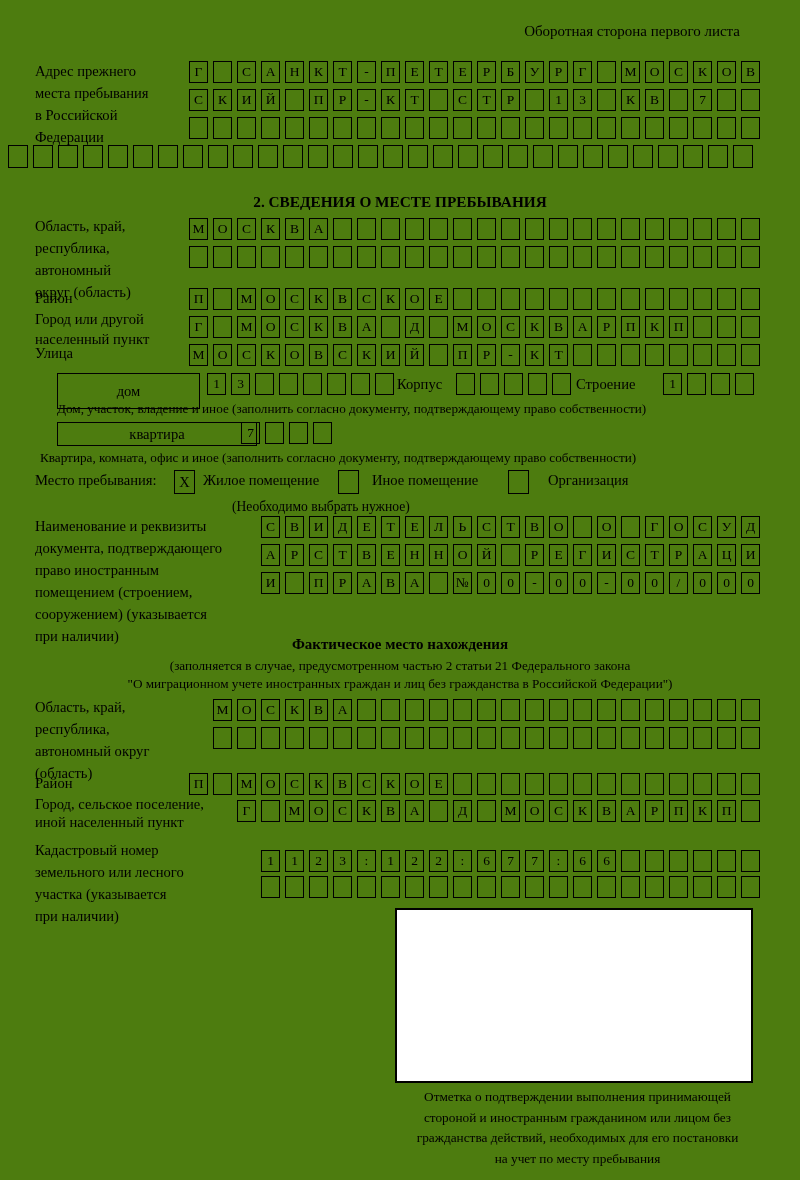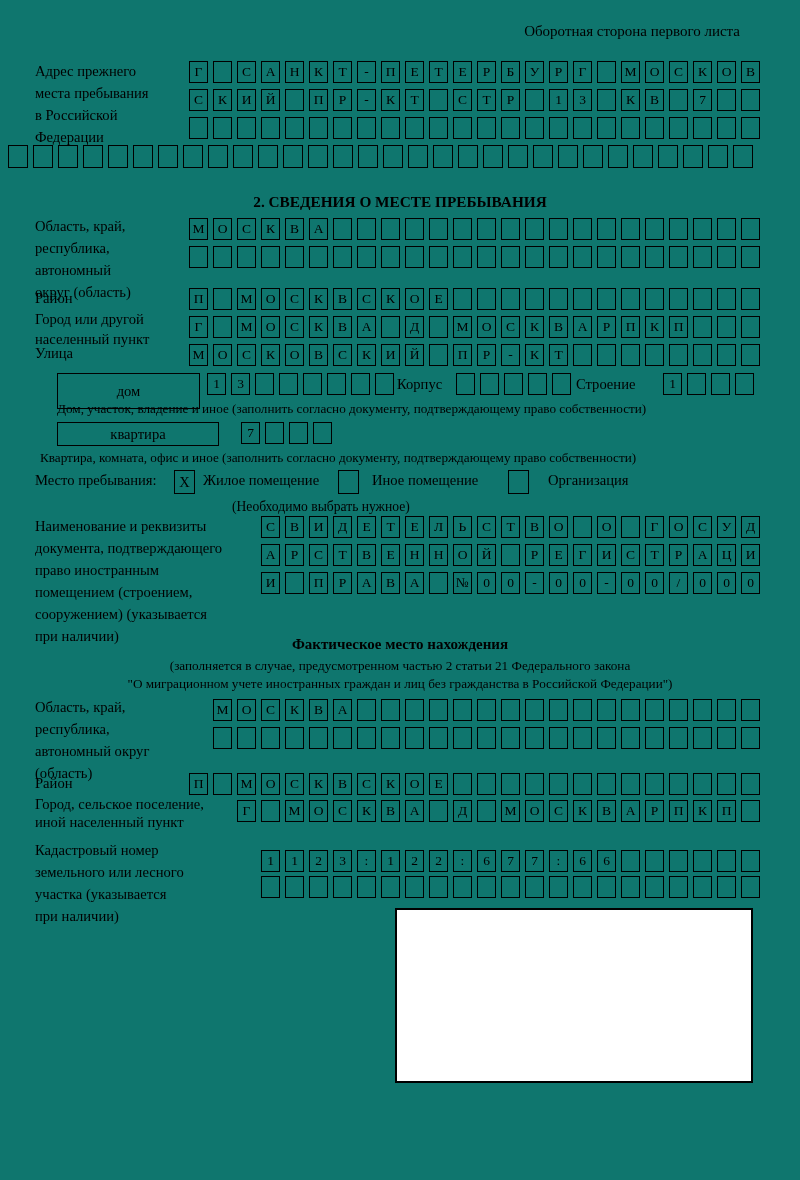--- a/index.html
+++ b/index.html
@@ -1,16 +1,16 @@
 <!DOCTYPE html>
 <html><head>
 <meta charset="utf-8">
 <style>
   html,body{margin:0;padding:0;background:#fff;}
-  #page{position:relative;width:800px;height:1180px;background:#0f766e;
+  #page{position:relative;width:800px;height:1180px;background:#4d7c0f;
         font-family:"Liberation Serif","DejaVu Serif",serif;color:#000;overflow:hidden;}
   .lbl{position:absolute;font-size:14.6px;line-height:1;white-space:nowrap;}
   .cap{position:absolute;font-size:13.2px;line-height:1;white-space:nowrap;}
   .center{left:0;width:800px;text-align:center;}
   .hdr{position:absolute;left:0;width:800px;text-align:center;font-weight:bold;font-size:15.3px;line-height:1;}
   .title{position:absolute;left:0;width:740px;text-align:right;font-size:15px;line-height:1;}
   .cells{position:absolute;display:flex;gap:5px;}
   .cells.right{right:40px;}
   .cell{width:19px;height:22px;border:1.6px solid #000;box-sizing:border-box;
         display:flex;align-items:center;justify-content:center;font-size:13.5px;line-height:1;}
@@ -309,21 +309,21 @@
     </div>
   <div class="lbl" style="left:576px;top:377px">Строение</div>
   <div class="cells" style="left:663px;top:373px">
       <span class="cell">1</span>
       <span class="cell"></span>
       <span class="cell"></span>
       <span class="cell"></span>
     </div>
   <div class="cap" style="left:57px;top:402px">Дом, участок, владение и иное (заполнить согласно документу, подтверждающему право собственности)</div>
 
-  <div class="wbox" style="left:57px;top:422px;width:162px;height:24px">квартира</div>
+  <div class="wbox" style="left:57px;top:422px;width:200px;height:24px">квартира</div>
   <div class="cells" style="left:241px;top:422px">
       <span class="cell">7</span>
       <span class="cell"></span>
       <span class="cell"></span>
       <span class="cell"></span>
     </div>
   <div class="cap" style="left:40px;top:451px">Квартира, комната, офис и иное (заполнить согласно документу, подтверждающему право собственности)</div>
 
   <div class="lbl" style="left:35px;top:473px">Место пребывания:</div>
   <div class="chk" style="left:174px;top:470px">X</div>
@@ -569,14 +569,20 @@
       <span class="cell"></span>
       <span class="cell"></span>
       <span class="cell"></span>
       <span class="cell"></span>
       <span class="cell"></span>
       <span class="cell"></span>
       <span class="cell"></span>
     </div>
 
   <div class="bigbox" style="left:395px;top:908px;width:358px;height:175px"></div>
+  <div class="confcap" style="top:1087px">
+    <div>Отметка о подтверждении выполнения принимающей</div>
+    <div>стороной и иностранным гражданином или лицом без</div>
+    <div>гражданства действий, необходимых для его постановки</div>
+    <div>на учет по месту пребывания</div>
+  </div>
 
 </div>
 
 </body></html>

